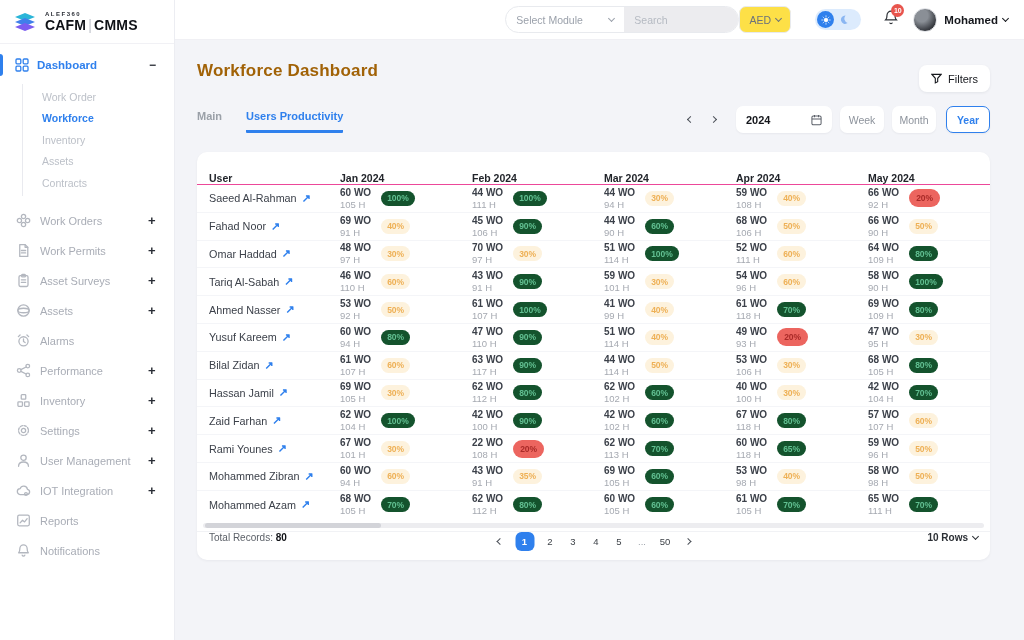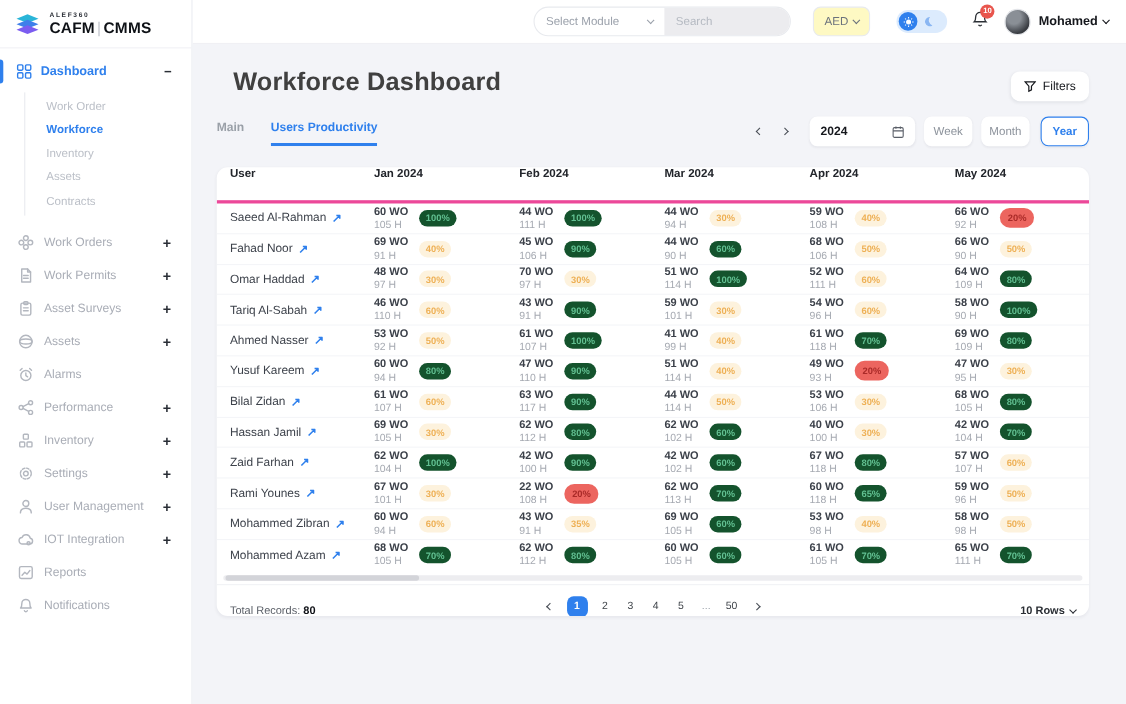--- a/index.html
+++ b/index.html
@@ -27,79 +27,79 @@
   .nav-plus { position:absolute; left:148px; font-size:13px; font-weight:600; color:#2a2e36; cursor:pointer; }
   .nav-item { position:relative; }
 
   
   .topbar { position:absolute; left:175px; top:0; right:0; height:40px; background:#fff; border-bottom:1px solid #f0f0f4; display:flex; align-items:center; justify-content:flex-end; padding-right:16px; }
   .module-pill { display:flex; align-items:center; height:27px; border:1px solid #e8eaee; border-radius:14px; overflow:hidden; background:#fff; }
   .module-select { display:flex; align-items:center; justify-content:space-between; width:118px; height:100%; padding:0 10px; font-size:10.5px; color:#9ba1ab; cursor:pointer; }
   .module-search { width:114px; height:100%; background:#ececef; display:flex; align-items:center; padding:0 10px; }
   .module-search input { border:0; outline:0; background:transparent; font-size:10.5px; color:#6b727c; width:100%; font-family:inherit; }
   .module-search input::placeholder { color:#b5bac2; }
-  .currency-box { margin-left:20px; height:27px; width:52px; border:1px solid #e8eaee; border-radius:7px; display:flex; align-items:center; justify-content:center; gap:5px; font-size:10.5px; color:#6b727c; cursor:pointer; background:#fef9c3; }
+  .currency-box { margin-left:0; height:27px; width:52px; border:1px solid #e8eaee; border-radius:7px; display:flex; align-items:center; justify-content:center; gap:5px; font-size:10.5px; color:#6b727c; cursor:pointer; background:#fde047; }
   .theme-toggle { margin-left:24px; width:46px; height:21px; background:#dcebfd; border-radius:11px; display:flex; align-items:center; padding:2px; cursor:pointer; }
   .theme-sun { width:17px; height:17px; border-radius:50%; background:#2f80ed; display:flex; align-items:center; justify-content:center; }
   .theme-sun svg { width:10px; height:10px; }
   .theme-moon { margin-left:4px; display:flex; }
   .theme-moon svg { width:11px; height:11px; }
   .bell-wrap { position:relative; margin-left:22px; cursor:pointer; }
   .bell-wrap svg { width:16px; height:17px; }
   .bell-badge { position:absolute; top:-5px; left:8px; min-width:13px; height:13px; background:#e8554d; color:#fff; font-size:7px; font-weight:bold; border-radius:7px; display:flex; align-items:center; justify-content:center; padding:0 2px; }
   .avatar { margin-left:14px; width:24px; height:24px; border-radius:50%; background:radial-gradient(circle at 35% 30%, #8a8f96 0 30%, #3c3f45 70%, #17181b); border:1px solid #e2e4e8; cursor:pointer; }
   .user-menu { margin-left:7px; display:flex; align-items:center; font-size:11.5px; font-weight:bold; color:#15171c; cursor:pointer; }
 
   .chev { width:5px; height:5px; border-right:1.5px solid currentColor; border-bottom:1.5px solid currentColor; display:inline-block; transform:rotate(45deg); margin-left:5px; margin-bottom:2px; }
 
   
   .main { position:absolute; left:175px; top:40px; right:0; bottom:0; background:#f3f4f8; }
-  .page-title { position:absolute; left:22px; top:21px; font-size:23px; font-weight:800; color:#404040; letter-spacing:.2px;margin-left:15px; }
+  .page-title { position:absolute; left:22px; top:21px; font-size:17px; font-weight:800; color:#a16207; letter-spacing:.2px; }
   .filters-btn { position:absolute; right:34px; top:25px; height:27px; background:#fff; border-radius:8px; box-shadow:0 1px 3px rgba(16,24,40,.07); display:flex; align-items:center; gap:6px; padding:0 12px; font-size:11px; font-weight:normal; color:#15171c; cursor:pointer; }
   .filters-btn svg { width:11px; height:11px; }
 
   
   .tabs { position:absolute; left:22px; top:70px; display:flex; gap:24px; }
   .tab { font-size:11px; font-weight:bold; color:#9aa0a8; padding-bottom:8px; cursor:pointer; }
   .tab.active { color:#2f80ed; border-bottom:3px solid #2f80ed; border-radius:0 0 1px 1px; }
   .period { position:absolute; right:34px; top:66px; display:flex; align-items:center; }
   .pchev { color:#4a4f57; cursor:pointer; padding:4px; display:flex; }
   .pchev .chev { margin:0; }
   .pchev.left .chev { transform:rotate(135deg); }
   .pchev.right .chev { transform:rotate(-45deg); }
   .pchev.right { margin-left:10px; }
   .date-box { margin-left:16px; width:96px; height:27px; background:#fff; border-radius:7px; box-shadow:0 1px 2px rgba(16,24,40,.05); display:flex; align-items:center; justify-content:space-between; padding:0 10px; font-size:11px; font-weight:bold; color:#15171c; cursor:pointer; }
   .date-box svg { width:11px; height:12px; color:#5a5f68; }
   .seg { margin-left:8px; width:44px; height:27px; background:#fff; border-radius:7px; box-shadow:0 1px 2px rgba(16,24,40,.05); display:flex; align-items:center; justify-content:center; font-size:10.5px; color:#8d939c; cursor:pointer; }
   .seg.active { border:1.5px solid #2f80ed; color:#2f80ed; font-weight:bold; margin-left:10px; }
 
   
   .card { position:absolute; left:22px; top:112px; width:793px; height:408px; background:#fff; border-radius:10px; box-shadow:0 1px 3px rgba(16,24,40,.05); overflow:hidden; }
-  .thead { display:flex; align-items:flex-start; height:33px; padding:0 12px; border-bottom:3px solid #ec4899; }
+  .thead { display:flex; align-items:flex-end; height:33px; padding:0 12px; border-bottom:1px solid #ec4899; }
   .col-user { width:131px; flex:0 0 131px; }
   .col-month { width:132px; flex:0 0 132px; }
   .thead .hcell { font-size:10.5px; font-weight:bold; color:#22252b; }
   .trow { display:flex; align-items:center; height:27.8px; padding:0 12px; border-bottom:1px solid #f4f5f8; }
   .trow:last-child { border-bottom:0; }
   .ucell { display:flex; align-items:center; gap:5px; }
   .uname { font-size:10.8px; color:#3c414a; cursor:pointer; }
   .uarrow { color:#2f80ed; font-size:11px; font-weight:bold; cursor:pointer; }
   .mcell { display:flex; align-items:center; }
   .mnum { font-size:10px; font-weight:bold; color:#3c414a; line-height:11px; }
   .mhrs { font-size:9.5px; color:#a5a9b1; line-height:11px; margin-top:1px; }
   .badge { margin-left:10px; font-size:8.5px; font-weight:bold; padding:2.5px 6px; border-radius:8px; white-space:nowrap; }
   .badge.green { background:#14532d; color:#62c092; }
   .badge.orange { background:#fdf2dd; color:#eeb055; }
   .badge.red { background:#ec655f; color:#a92a28; padding:4px 7px; border-radius:10px; }
 
   .hscroll { height:10px; margin:2px 4px 0 4px; position:relative; cursor:pointer; }
   .hscroll .track { position:absolute; left:2px; right:2px; top:2px; height:5px; background:#ededf0; border-radius:3px; }
   .hscroll .thumb { position:absolute; left:4px; top:2px; width:176px; height:5px; background:#d3d4d9; border-radius:3px; cursor:grab; }
 
-  .tfoot { display:flex; align-items:flex-end; height:30px; padding:0 12px; border-top:1px solid #f1f2f5; position:relative; }
+  .tfoot { display:flex; align-items:flex-start; height:30px; padding:0 12px; border-top:1px solid #f1f2f5; position:relative; }
   .total { font-size:10px; color:#5a5f67; }
   .total b { color:#101217; }
   .pager { position:absolute; left:50%; transform:translateX(-50%); display:flex; align-items:center; gap:9px; }
   .pchip { font-size:9.5px; color:#3d4248; min-width:14px; text-align:center; cursor:pointer; background:none; border:0; font-family:inherit; }
   .pchip.active { width:19px; height:19px; background:#2f80ed; color:#fff; border-radius:6px; font-weight:bold; display:flex; align-items:center; justify-content:center; cursor:default; }
   .pchip.dots { color:#9aa0a8; cursor:default; }
   .rows-select { margin-left:auto; font-size:10px; font-weight:bold; color:#2b2f35; display:flex; align-items:center; cursor:pointer; }
 </style>
 </head>
 <body>

